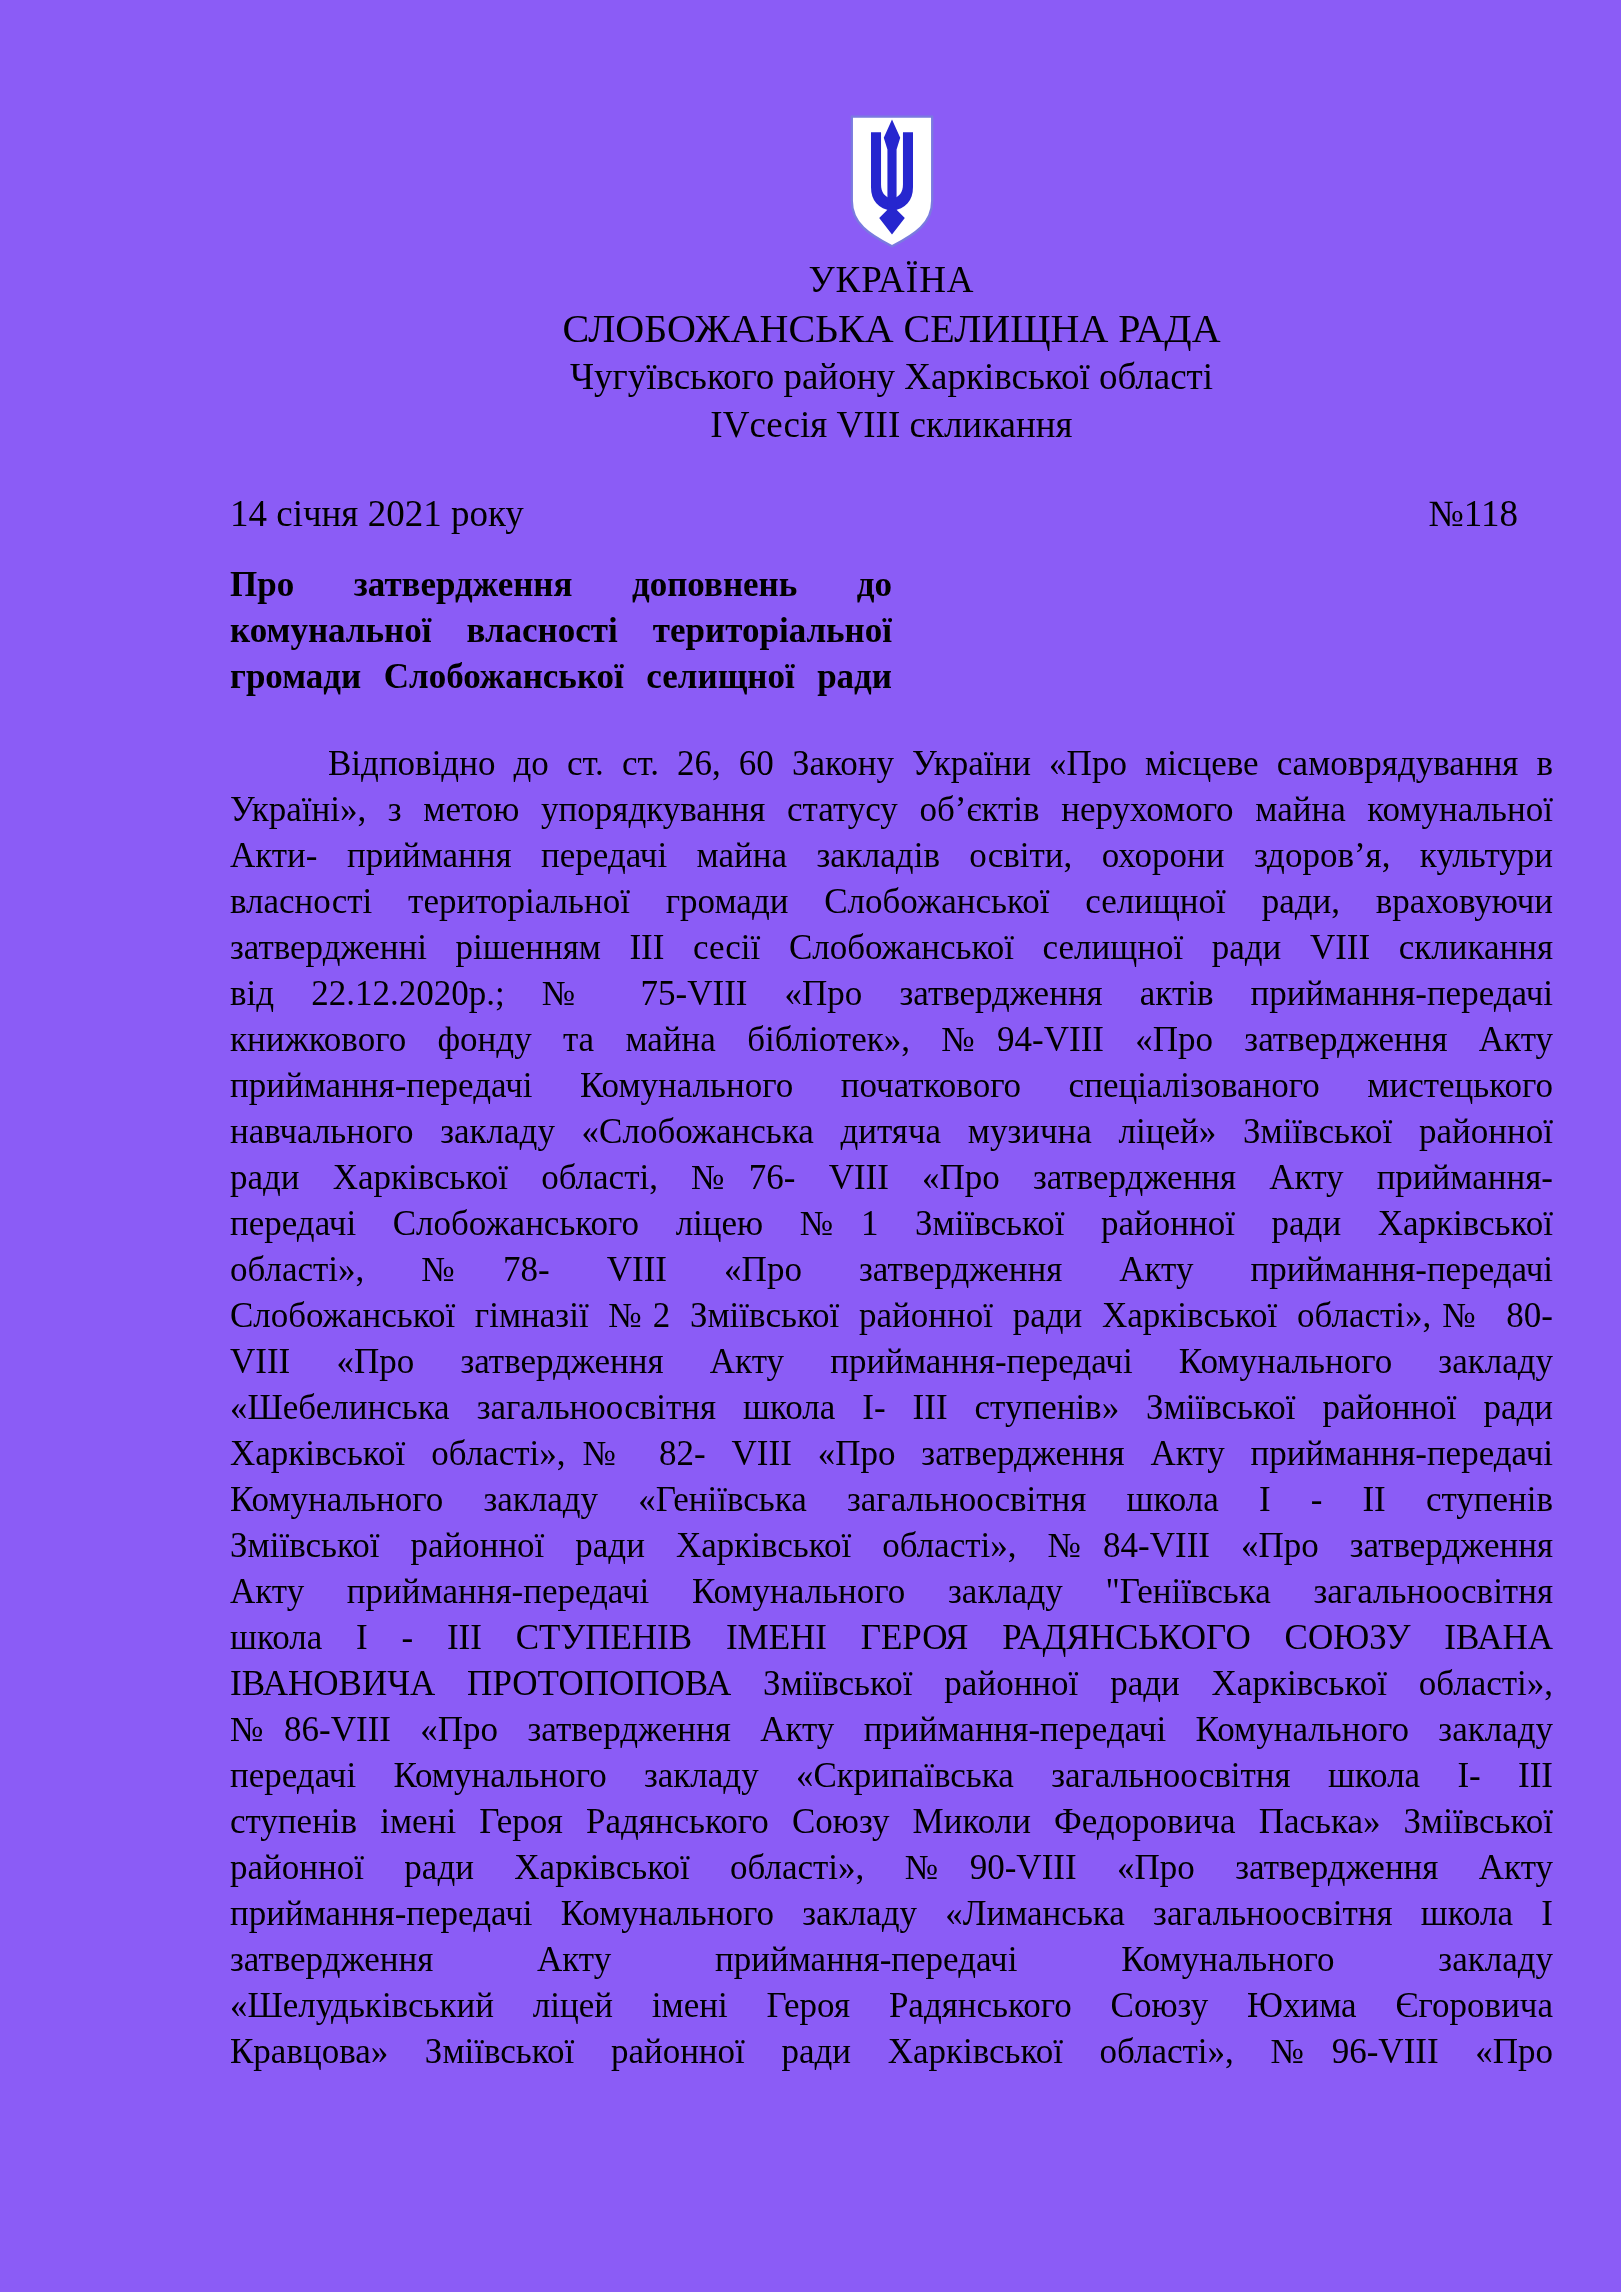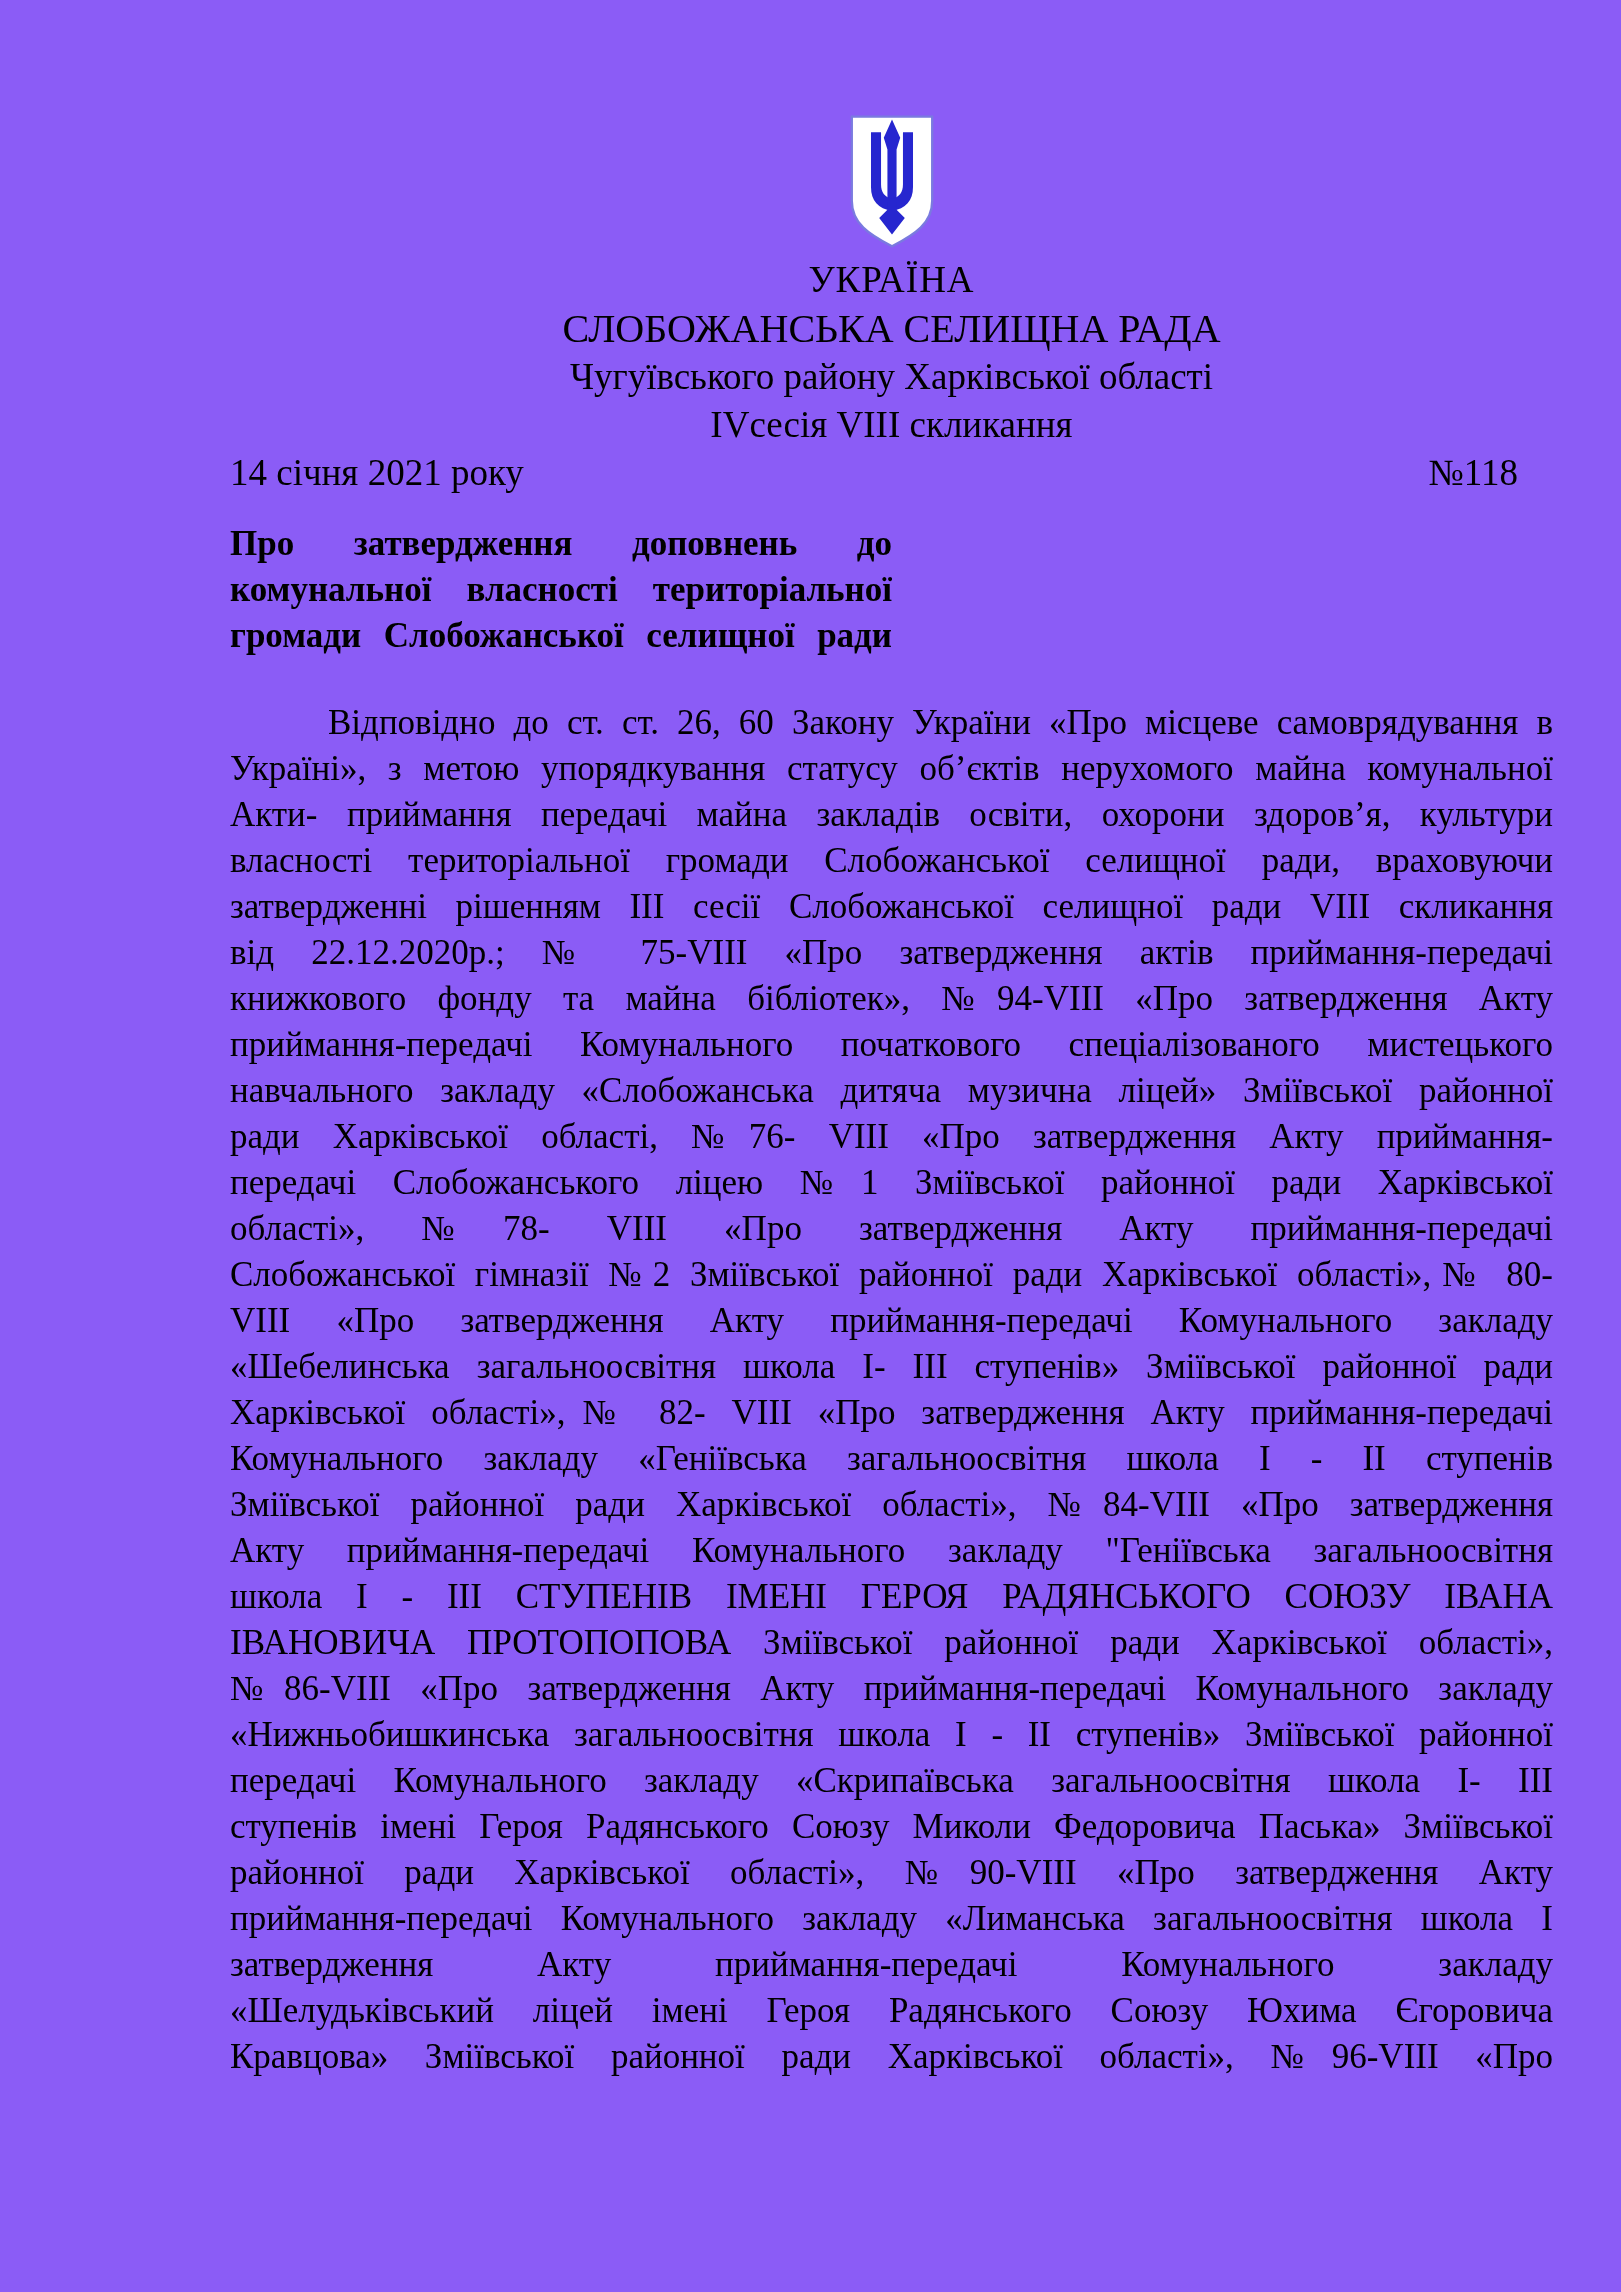--- a/index.html
+++ b/index.html
@@ -46,20 +46,21 @@
   .hl-district {
     font-size: 37px;
     line-height: 48px;
   }
   .hl-session {
     font-size: 37px;
     line-height: 48px;
   }
   
   .meta-row {
+    margin-top: 41px;
     display: flex;
     justify-content: space-between;
     align-items: baseline;
     font-size: 37px;
     line-height: 47px;
   }
   .doc-number {
     padding-right: 35px;
   }
   
@@ -143,21 +144,20 @@
         <div class="body-line">Слобожанської гімназії №2 Зміївської районної ради Харківської області»,№ 80-</div>
         <div class="body-line">VIII «Про затвердження Акту приймання-передачі Комунального закладу</div>
         <div class="body-line">«Шебелинська загальноосвітня школа I- III ступенів» Зміївської районної ради</div>
         <div class="body-line">Харківської області»,№ 82- VIII «Про затвердження Акту приймання-передачі</div>
         <div class="body-line">Комунального закладу «Геніївська загальноосвітня школа I - II ступенів</div>
         <div class="body-line">Зміївської районної ради Харківської області», №84-VIII «Про затвердження</div>
         <div class="body-line">Акту приймання-передачі Комунального закладу "Геніївська загальноосвітня</div>
         <div class="body-line">школа I - III СТУПЕНІВ ІМЕНІ ГЕРОЯ РАДЯНСЬКОГО СОЮЗУ ІВАНА</div>
         <div class="body-line">ІВАНОВИЧА ПРОТОПОПОВА Зміївської районної ради Харківської області»,</div>
         <div class="body-line">№86-VIII «Про затвердження Акту приймання-передачі Комунального закладу</div>
-        <div class="body-line">«Нижньобишкинська загальноосвітня школа I - II ступенів» Зміївської районної</div>
         <div class="body-line">передачі Комунального закладу «Скрипаївська загальноосвітня школа I- III</div>
         <div class="body-line">ступенів імені Героя Радянського Союзу Миколи Федоровича Паська» Зміївської</div>
         <div class="body-line">районної ради Харківської області», №90-VIII «Про затвердження Акту</div>
         <div class="body-line">приймання-передачі Комунального закладу «Лиманська загальноосвітня школа I</div>
         <div class="body-line">затвердження Акту приймання-передачі Комунального закладу</div>
         <div class="body-line">«Шелудьківський ліцей імені Героя Радянського Союзу Юхима Єгоровича</div>
         <div class="body-line">Кравцова» Зміївської районної ради Харківської області», №96-VIII «Про</div>
       </div>
 
   </div>

